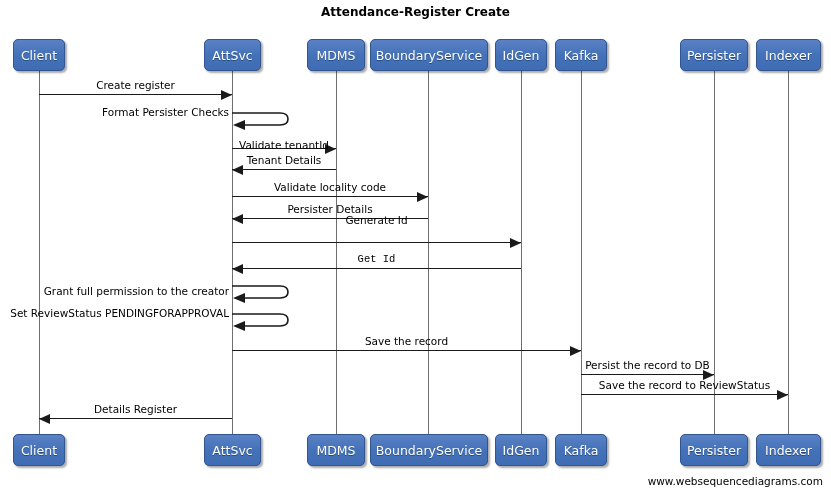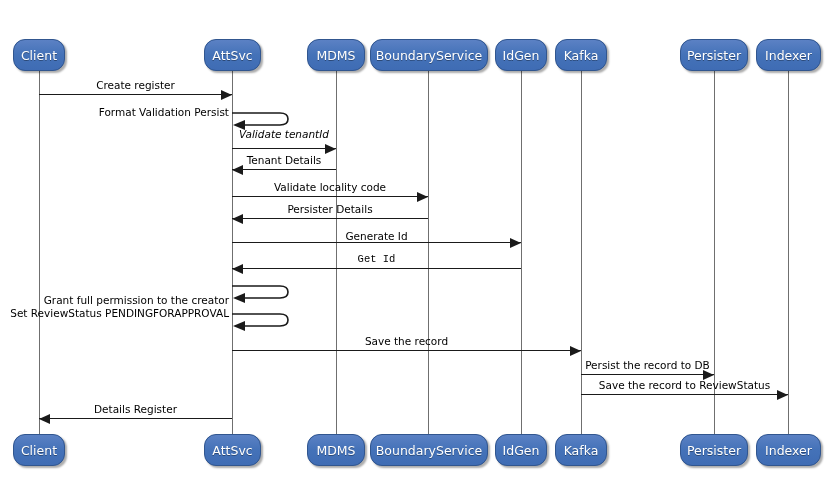--- a/index.html
+++ b/index.html
@@ -32,21 +32,21 @@
     position: absolute;
     width: 1px;
     background: #6f6f6f;
   }
   .participant {
     position: absolute;
     box-sizing: border-box;
     background: linear-gradient(to bottom, #5b81c4 0%, #4472b8 50%, #3f6cb4 100%);
     background-color: #4472b8;
     border: 1px solid #31568f;
-    border-radius: 12px;
+    border-radius: 5px;
     color: #ffffff;
     font-size: 12.5px;
     display: flex;
     align-items: center;
     justify-content: center;
     box-shadow: 2px 2px 2px rgba(0,0,0,0.33);
     white-space: nowrap;
     text-shadow: 0px 1px 0px rgba(0,0,0,0.35);
   }
   .msg-line {
@@ -89,20 +89,21 @@
     font-size: 10.5px;
     color: #000000;
     white-space: nowrap;
   }
 </style>
 </head>
 <body>
 
 <div id="canvas">
 
+  <div id="diagram-title">Attendance-Register Create</div>
 
   <div id="lifelines-layer">
       <div class="lifeline" style="left: 39px; top: 71px; height: 363px;"></div>
       <div class="lifeline" style="left: 232px; top: 71px; height: 363px;"></div>
       <div class="lifeline" style="left: 336px; top: 71px; height: 363px;"></div>
       <div class="lifeline" style="left: 428px; top: 71px; height: 363px;"></div>
       <div class="lifeline" style="left: 521px; top: 71px; height: 363px;"></div>
       <div class="lifeline" style="left: 581px; top: 71px; height: 363px;"></div>
       <div class="lifeline" style="left: 714px; top: 71px; height: 363px;"></div>
       <div class="lifeline" style="left: 788px; top: 71px; height: 363px;"></div>
@@ -113,60 +114,60 @@
         <div class="arrowhead right" style="top: 90px; left: 221px;"></div>
         <div class="msg-label" style="left: 39px; width: 193px; top: 79px;">Create register</div>
       </div>
       <div style="position: absolute; left: 0px; top: 0px; width: 831px; height: 0px;">
         <div class="self-loop" style="left: 232px; top: 112px;">
           <svg width="62" height="24" viewBox="0 0 62 24">
             <path d="M0,1 L48,1 Q56,1 56,7 Q56,13 48,13 L12,13" fill="none" stroke="#1a1a1a" stroke-width="1.6"></path>
             <polygon points="13,8 13,18 1,13" fill="#1a1a1a"></polygon>
           </svg>
         </div>
-        <div class="msg-label" style="right: 602px; top: 106px; text-align: right;">Format Validation Persist</div>
+        <div class="msg-label" style="right: 602px; top: 106px; text-align: right;">Format Persister Checks</div>
       </div>
       <div style="position: absolute; left: 0px; top: 0px; width: 831px; height: 0px;">
         <div class="msg-line" style="left: 232px; top: 148px; width: 104px;"></div>
         <div class="arrowhead right" style="top: 144px; left: 325px;"></div>
-        <div class="msg-label" style="left: 232px; width: 104px; top: 128px; font-style: italic;">Validate tenantId</div>
+        <div class="msg-label" style="left: 232px; width: 104px; top: 139px;">Validate tenantId</div>
       </div>
       <div style="position: absolute; left: 0px; top: 0px; width: 831px; height: 0px;">
         <div class="msg-line" style="left: 232px; top: 169px; width: 104px;"></div>
         <div class="arrowhead left" style="top: 165px; left: 232px;"></div>
         <div class="msg-label" style="left: 232px; width: 104px; top: 154px;">Tenant Details</div>
       </div>
       <div style="position: absolute; left: 0px; top: 0px; width: 831px; height: 0px;">
         <div class="msg-line" style="left: 232px; top: 196px; width: 196px;"></div>
         <div class="arrowhead right" style="top: 192px; left: 417px;"></div>
         <div class="msg-label" style="left: 232px; width: 196px; top: 181px;">Validate locality code</div>
       </div>
       <div style="position: absolute; left: 0px; top: 0px; width: 831px; height: 0px;">
         <div class="msg-line" style="left: 232px; top: 218px; width: 196px;"></div>
         <div class="arrowhead left" style="top: 214px; left: 232px;"></div>
         <div class="msg-label" style="left: 232px; width: 196px; top: 203px;">Persister Details</div>
       </div>
       <div style="position: absolute; left: 0px; top: 0px; width: 831px; height: 0px;">
         <div class="msg-line" style="left: 232px; top: 242px; width: 289px;"></div>
         <div class="arrowhead right" style="top: 238px; left: 510px;"></div>
-        <div class="msg-label" style="left: 232px; width: 289px; top: 230px;">Generate Id</div>
+        <div class="msg-label" style="left: 232px; width: 289px; top: 214px;">Generate Id</div>
       </div>
       <div style="position: absolute; left: 0px; top: 0px; width: 831px; height: 0px;">
         <div class="msg-line" style="left: 232px; top: 268px; width: 289px;"></div>
         <div class="arrowhead left" style="top: 264px; left: 232px;"></div>
         <div class="msg-label" style="left: 232px; width: 289px; top: 253px; font-family: Liberation Mono, monospace;">Get Id</div>
       </div>
       <div style="position: absolute; left: 0px; top: 0px; width: 831px; height: 0px;">
         <div class="self-loop" style="left: 232px; top: 285px;">
           <svg width="62" height="24" viewBox="0 0 62 24">
             <path d="M0,1 L48,1 Q56,1 56,7 Q56,13 48,13 L12,13" fill="none" stroke="#1a1a1a" stroke-width="1.6"></path>
             <polygon points="13,8 13,18 1,13" fill="#1a1a1a"></polygon>
           </svg>
         </div>
-        <div class="msg-label" style="right: 602px; top: 294px; text-align: center; margin-left: 12px;">Grant full permission to the creator</div>
+        <div class="msg-label" style="right: 602px; top: 285px; text-align: center; margin-left: 12px;">Grant full permission to the creator</div>
       </div>
       <div style="position: absolute; left: 0px; top: 0px; width: 831px; height: 0px;">
         <div class="self-loop" style="left: 232px; top: 313px;">
           <svg width="62" height="24" viewBox="0 0 62 24">
             <path d="M0,1 L48,1 Q56,1 56,7 Q56,13 48,13 L12,13" fill="none" stroke="#1a1a1a" stroke-width="1.6"></path>
             <polygon points="13,8 13,18 1,13" fill="#1a1a1a"></polygon>
           </svg>
         </div>
         <div class="msg-label" style="right: 602px; top: 307px; text-align: left;">Set ReviewStatus PENDINGFORAPPROVAL</div>
       </div>
@@ -237,13 +238,14 @@
         <span>Kafka</span>
       </div>
       <div class="participant" style="left: 680px; top: 434px; width: 68px; height: 32px;">
         <span>Persister</span>
       </div>
       <div class="participant" style="left: 756px; top: 434px; width: 65px; height: 32px;">
         <span>Indexer</span>
       </div>
     </div>
 
+  <div id="footer-credit">www.websequencediagrams.com</div>
 </div>
 
 </body></html>

